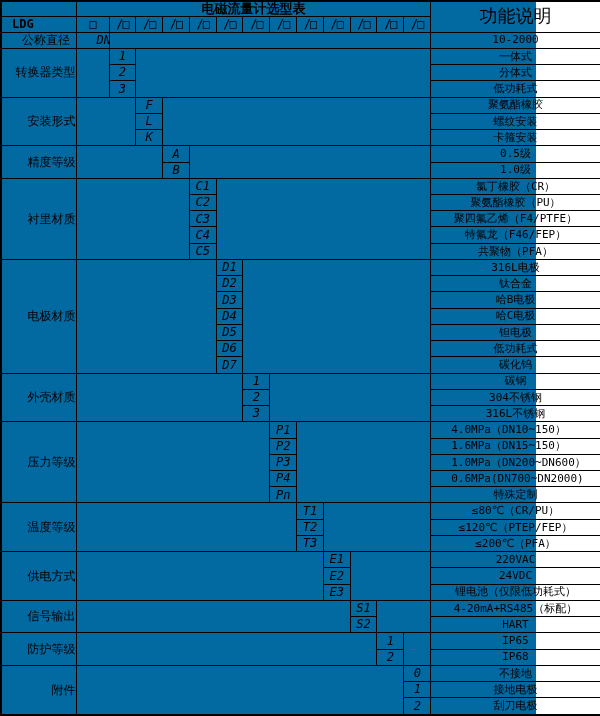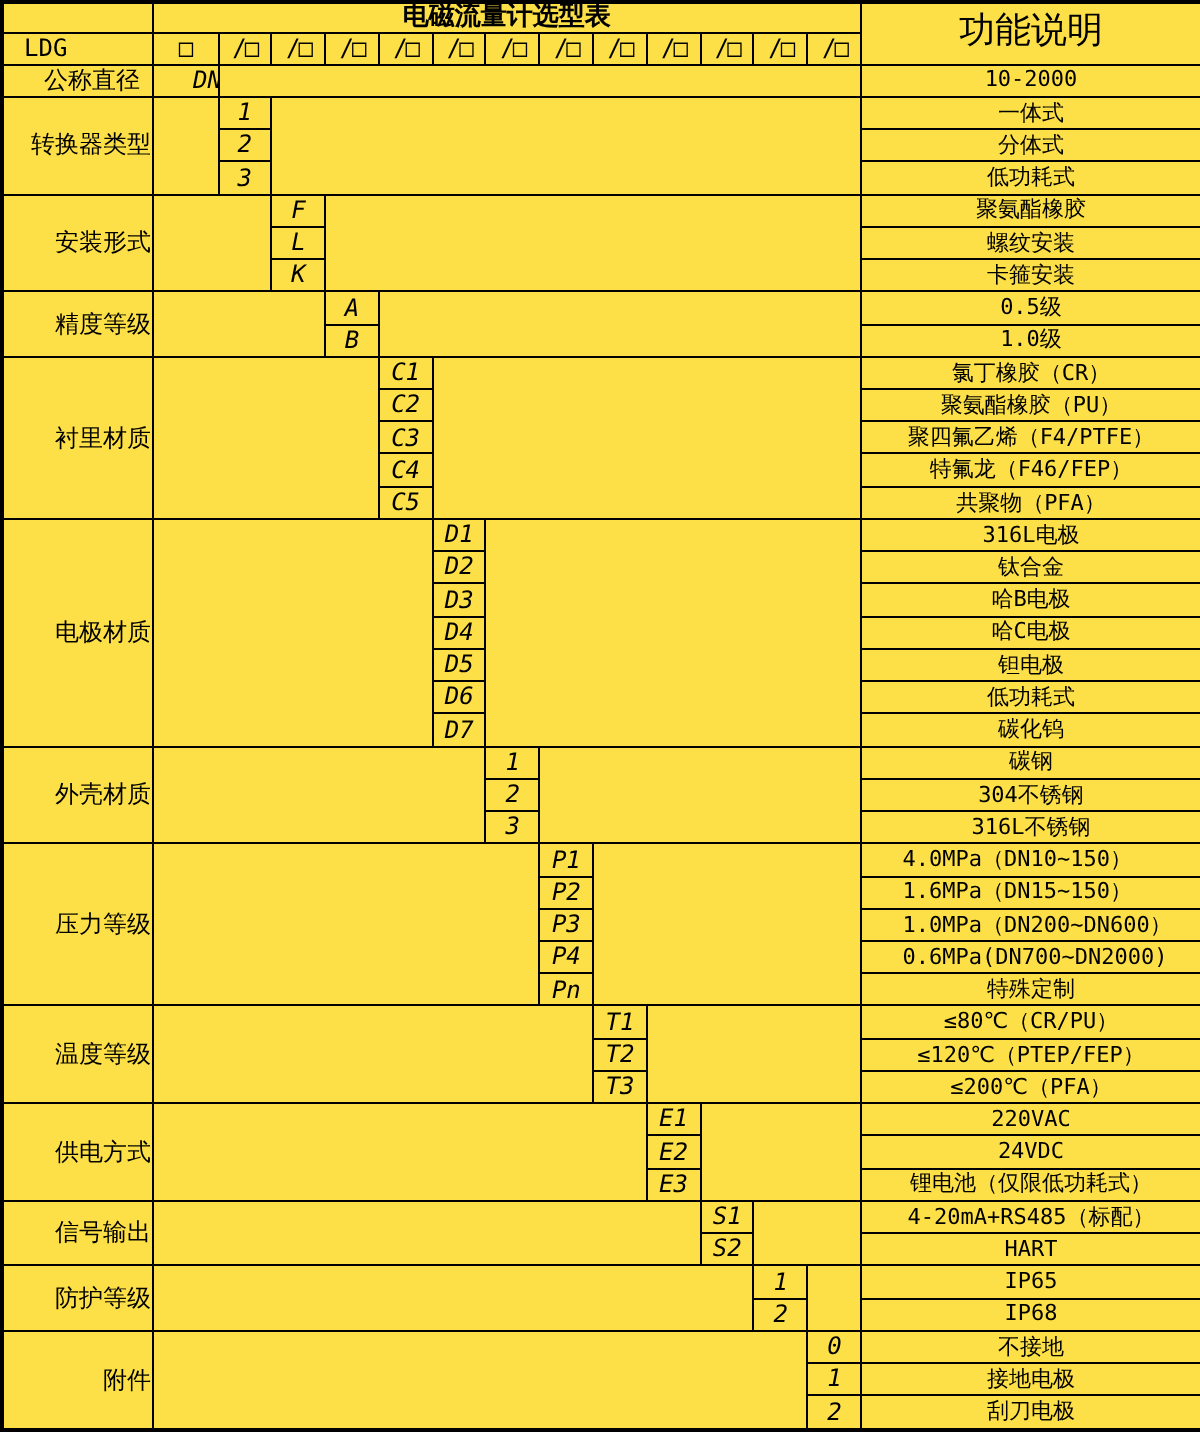--- a/index.html
+++ b/index.html
@@ -1,38 +1,38 @@
 <!DOCTYPE html>
 <html><head>
 <meta charset="utf-8">
 <style>
   html, body { margin: 0; padding: 0; background: #fff; }
   #sheet {
-    width: 600px; height: 716px; box-sizing: border-box;
+    width: 536px; height: 716px; box-sizing: border-box;
     font-family: "DejaVu Sans Mono", "DejaVu Sans", "Liberation Sans", sans-serif;
-    color: #000; background: #fde047;
+    color: #000; background: #0369a1;
   }
   table {
     width: 600px; height: 716px; border-collapse: collapse; table-layout: fixed;
     border: 2px solid #000;
   }
   td {
     border: 1px solid #000; padding: 0; margin: 0;
     font-size: 12px; line-height: 1.05; text-align: center; vertical-align: middle;
     overflow: hidden; white-space: nowrap;
   }
   col.c-cat  { width: 75px; }
   col.c-k1   { width: 33px; }
   col.c-k    { width: 26.8px; }
   col.c-desc { width: 170px; }
   tr.r-title { height: 15px; }
   tr.r-ldg   { height: 16px; }
   td.title       { font-weight: bold; font-size: 13px; }
   td.desc-header { font-weight: normal; font-size: 18px; }
-  td.ldg  { text-align: left; padding-left: 10px; }
+  td.ldg  { text-align: left; padding-left: 10px; font-weight: bold; }
   td.box  { font-size: 12px; letter-spacing: -1px; }
   td.cat  { font-size: 12px; text-align: right; }
   td.al   { text-align: left; padding-left: 20px; }
   td.code { font-size: 12px; font-style: italic; }
   td.desc { font-size: 11px; }
   td.sp   { }
 </style>
 </head>
 <body>
 

